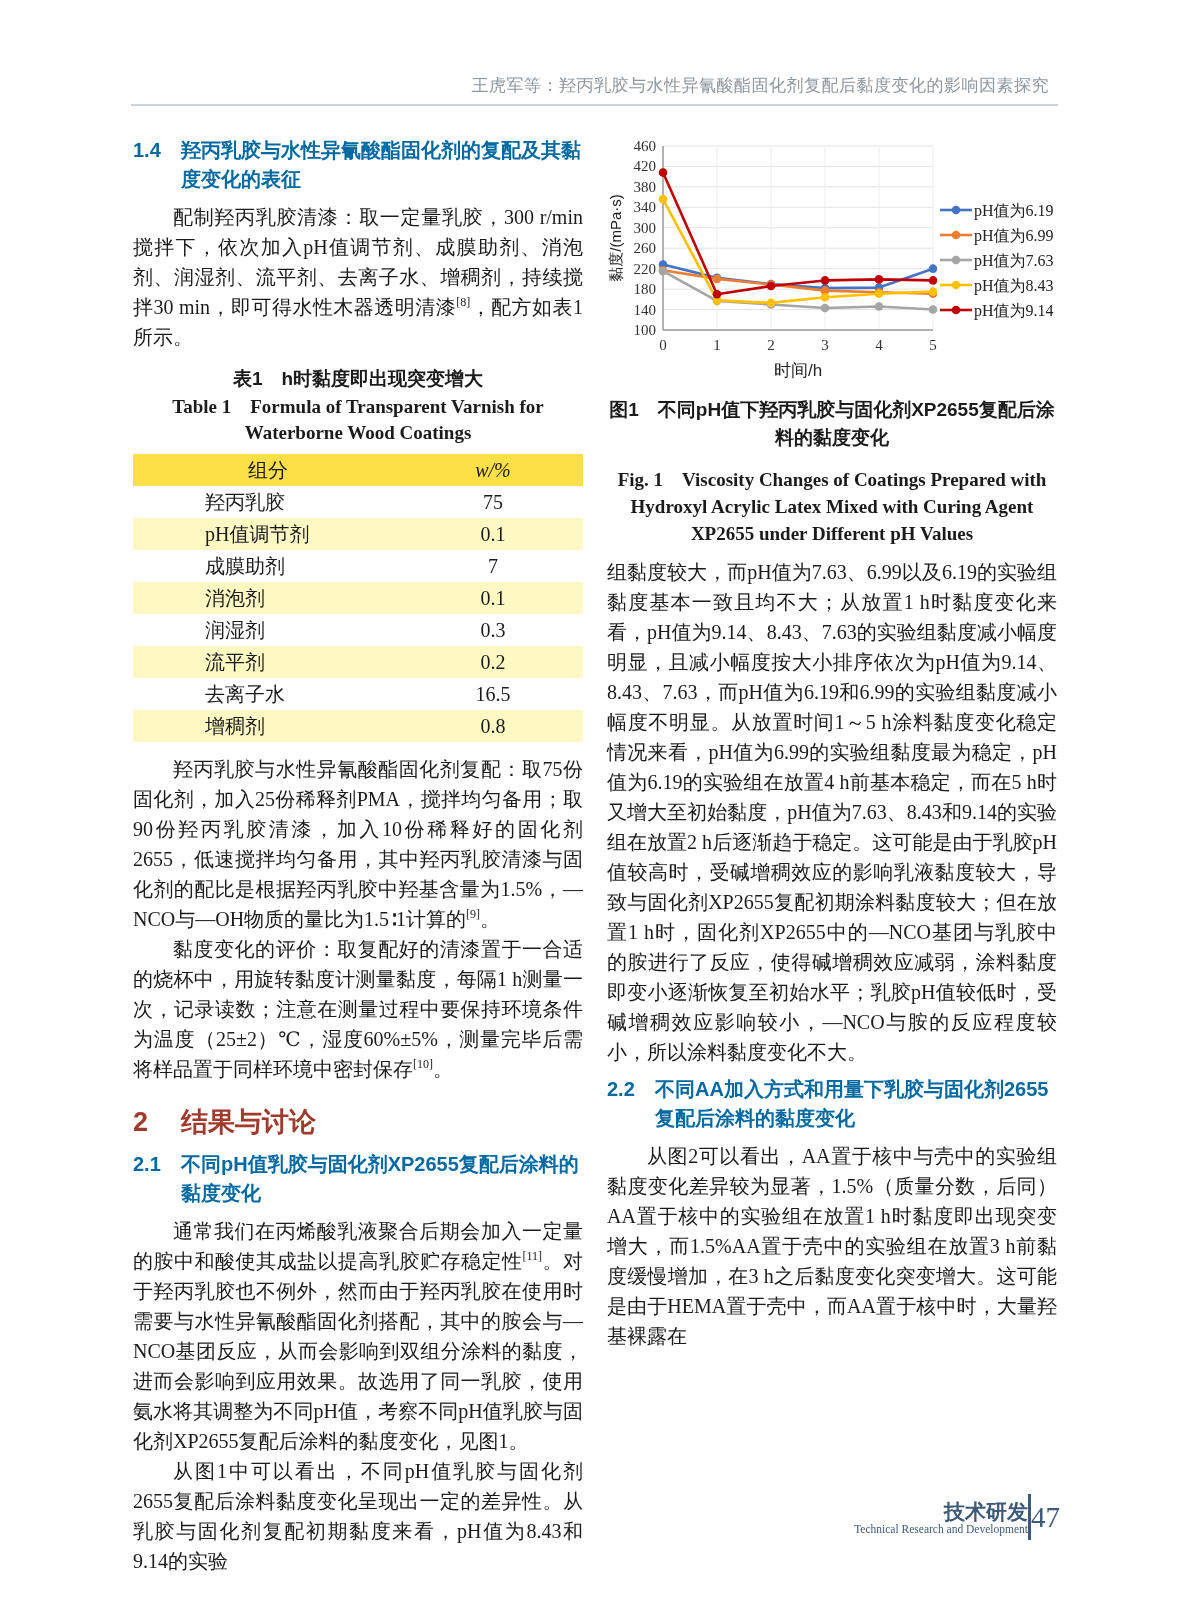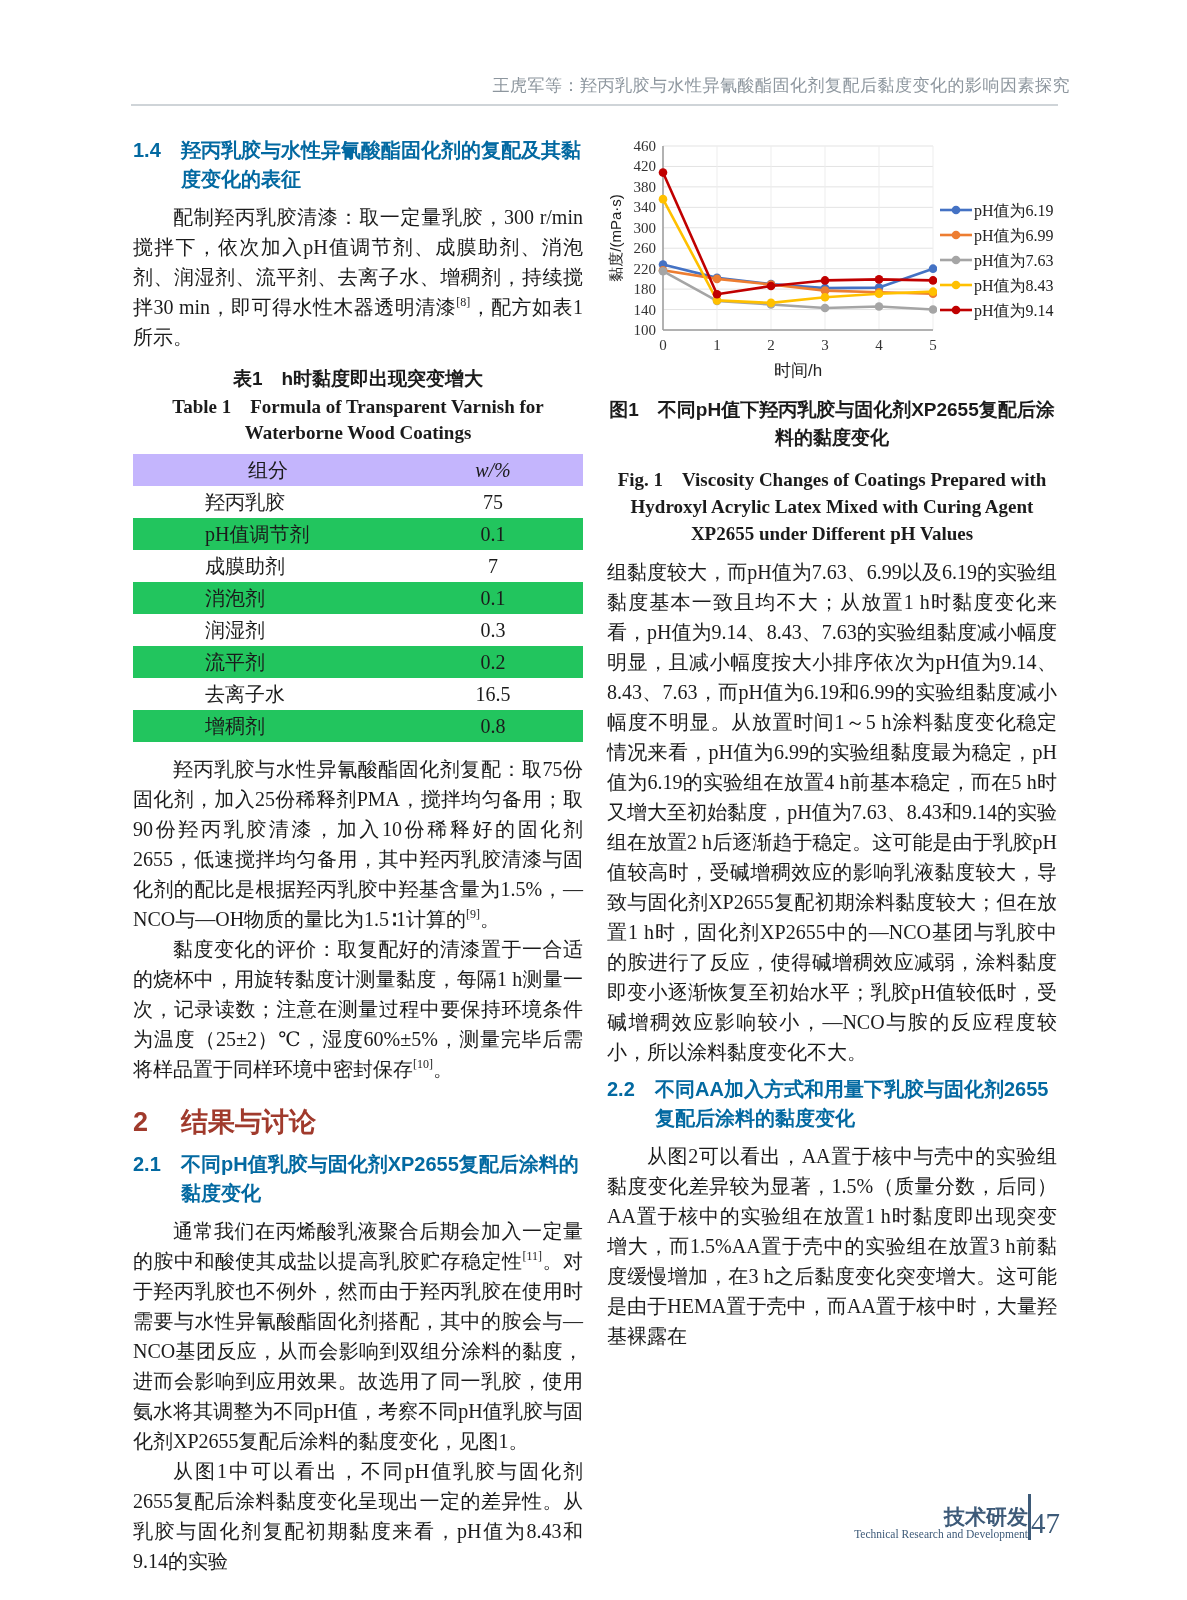--- a/index.html
+++ b/index.html
@@ -2,21 +2,21 @@
 <html><head>
 <meta charset="utf-8">
 <style>
   html,body{margin:0;padding:0;background:#ffffff;}
   .page{
     position:relative;width:1187px;height:1600px;background:#ffffff;
     font-family:"Liberation Serif","DejaVu Serif",serif;color:#1b1b1b;overflow:hidden;
   }
   
   .running-head{
-    position:absolute;top:74px;right:117px;font-size:17px;letter-spacing:.5px;
+    position:absolute;top:74px;right:138px;font-size:17px;letter-spacing:.5px;
     color:#8d969e;font-family:"Liberation Sans","DejaVu Sans",sans-serif;
   }
   .head-rule{position:absolute;top:104px;left:131px;right:129px;border-top:2px solid #cfd4d8;}
 
   
   .columns{position:absolute;top:128px;left:133px;width:924px;display:flex;gap:24px;}
   .col{width:450px;}
 
   
   .sec{display:flex;color:#0369a1;font-family:"Liberation Sans","DejaVu Sans",sans-serif;
@@ -31,42 +31,42 @@
   p.body{font-size:20px;line-height:30px;text-align:justify;margin:0;text-indent:2em;}
   p.body.no-indent{text-indent:0;}
   p.body sup{font-size:12px;line-height:0;}
 
   
   .tbl-cap-zh{font-family:"Liberation Sans","DejaVu Sans",sans-serif;font-weight:bold;
       font-size:19px;text-align:center;margin:14px 0 2px;}
   .tbl-cap-en{font-family:"Liberation Serif","DejaVu Serif",serif;font-weight:bold;
       font-size:19px;line-height:26px;text-align:center;margin:0 0 8px;}
   table.formula{width:100%;border-collapse:collapse;font-size:20px;margin:4px 0 12px;}
-  table.formula th{background:#c4b5fd;font-weight:normal;height:30px;}
+  table.formula th{background:#fde047;font-weight:normal;height:30px;}
   table.formula td{height:30px;}
-  table.formula tr.alt td{background:#22c55e;}
+  table.formula tr.alt td{background:#fef9c3;}
   table.formula th:first-child,table.formula td:first-child{width:60%;}
   table.formula td:first-child{text-align:left;padding-left:72px;}
   table.formula th:first-child{text-align:center;}
   table.formula td:last-child,table.formula th:last-child{text-align:center;}
   .wpct{font-style:italic;}
 
   
   .chart-wrap{display:flex;align-items:center;margin:6px 0 0;}
   .chart-svg{flex:0 0 330px;}
   ul.legend{list-style:none;margin:0;padding:0 0 0 2px;
       font-size:16px;font-family:"Liberation Serif","DejaVu Serif",serif;color:#222;}
   ul.legend li{display:flex;align-items:center;gap:1px;line-height:25px;white-space:nowrap;text-align:center;}
   .fig-cap-zh{font-family:"Liberation Sans","DejaVu Sans",sans-serif;font-weight:bold;
       font-size:19px;line-height:28px;text-align:center;margin:10px 0 14px;}
   .fig-cap-en{font-family:"Liberation Serif","DejaVu Serif",serif;font-weight:bold;
       font-size:19px;line-height:27px;text-align:center;margin:0 0 10px;}
 
   
-  .footer{position:absolute;top:1494px;right:127px;display:flex;align-items:flex-end;color:#3d5a78;}
+  .footer{position:absolute;top:1494px;right:127px;display:flex;align-items:center;color:#3d5a78;}
   .footer-text{text-align:right;}
   .footer-zh{font-family:"Liberation Sans","DejaVu Sans",sans-serif;font-weight:bold;
       font-size:21px;line-height:23px;}
   .footer-en{font-size:11.5px;font-family:"Liberation Serif","DejaVu Serif",serif;}
   .footer-bar{width:3px;height:46px;background:#3d5a78;}
   .footer-num{font-size:29px;font-family:"Liberation Serif","DejaVu Serif",serif;}
 </style>
 </head>
 <body>
 

